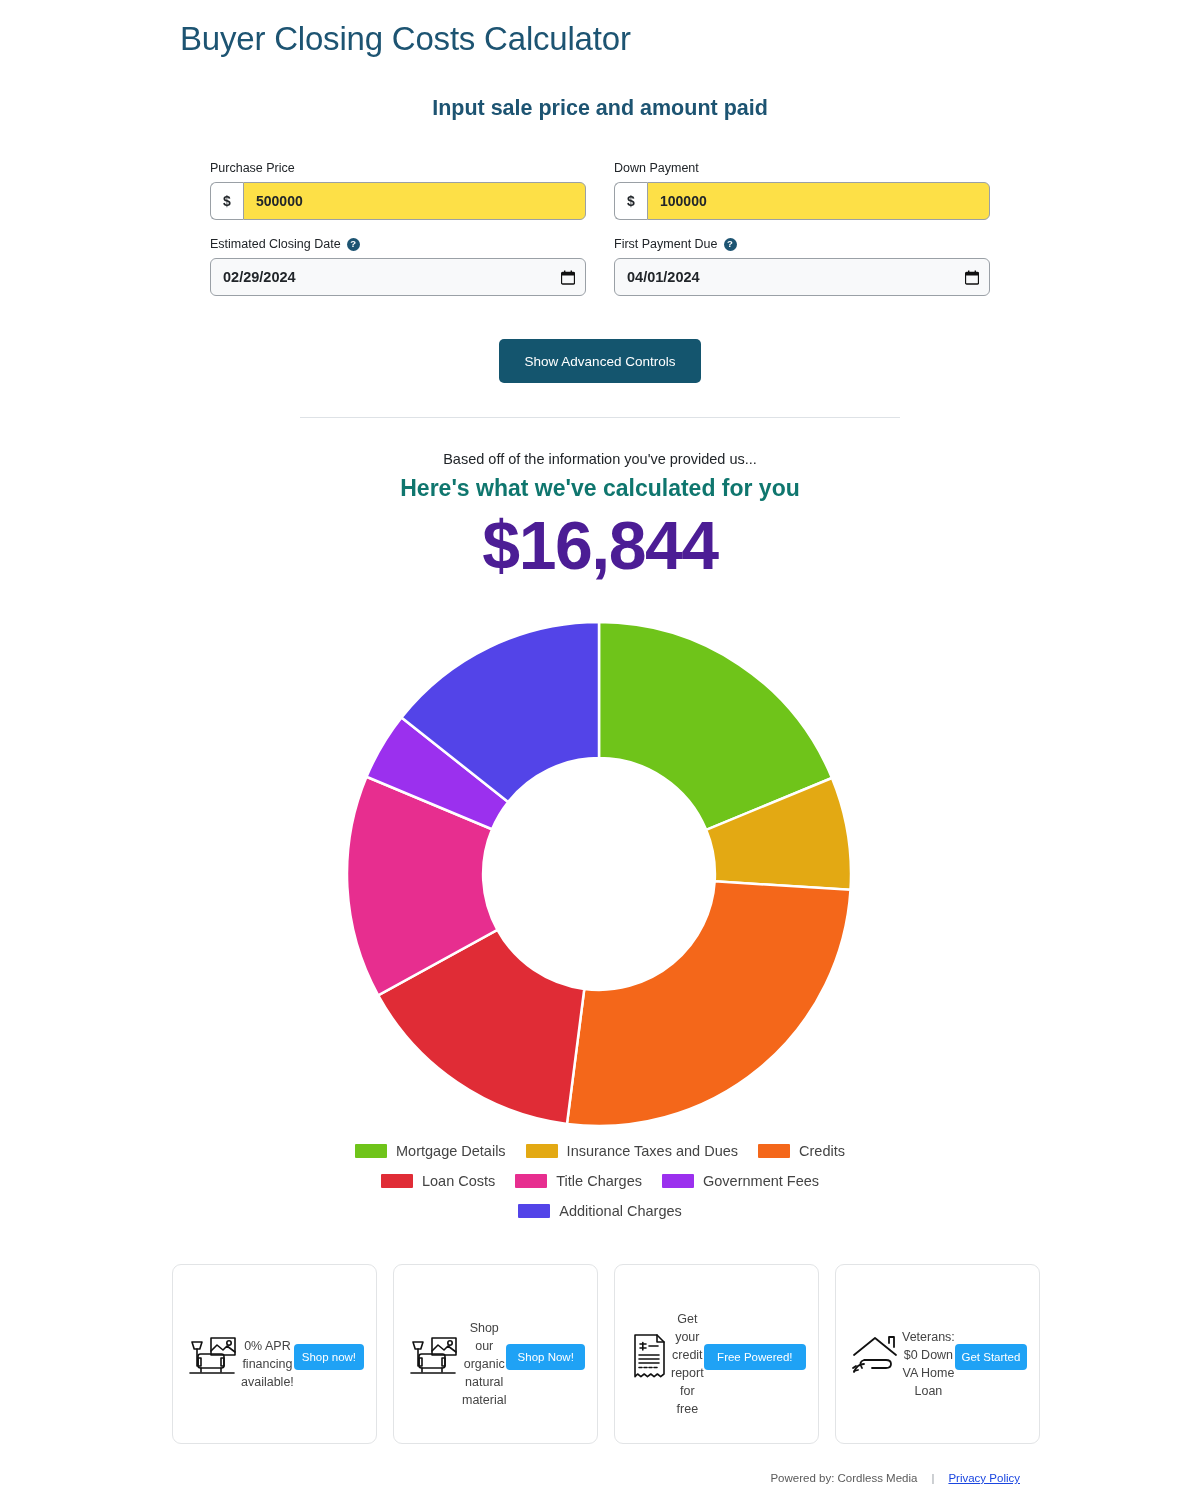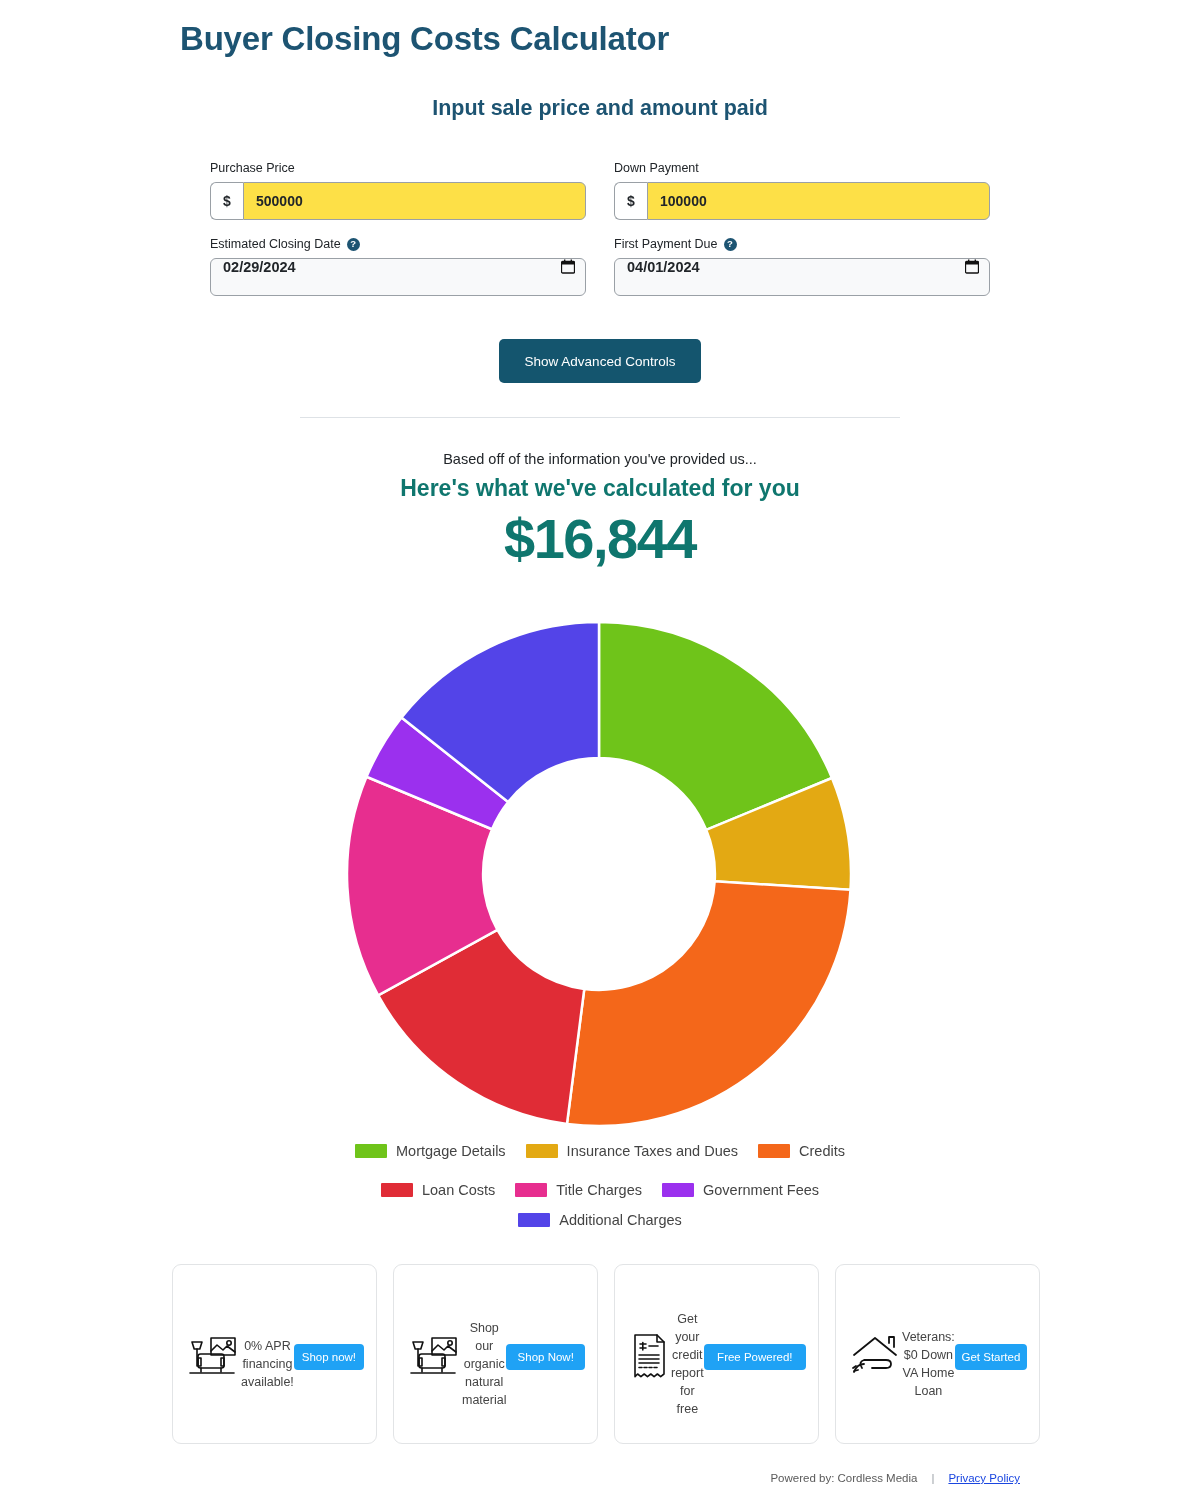--- a/index.html
+++ b/index.html
@@ -10,21 +10,21 @@
     background: #ffffff;
     font-family: "Liberation Sans", sans-serif;
     color: #212529;
     overflow: hidden;
   }
   .page { position: relative; width: 1200px; height: 1502px; }
 
   
   .main-title {
     position: absolute; left: 180px; top: 20px;
-    font-size: 33px; font-weight: bold; color: #1d5472;
+    font-size: 33px; font-weight: normal; color: #1d5472;
     letter-spacing: -0.2px; margin: 0;
   }
   .sub-title {
     position: absolute; left: 0; right: 0; top: 96px;
     text-align: center;
     font-size: 21.5px; font-weight: bold; color: #1d5472;
   }
 
   
   .form-area { position: absolute; left: 210px; top: 160px; width: 780px; }
@@ -48,21 +48,21 @@
     border-radius: 6px 0 0 6px;
     background: #fff; font-size: 14px; font-weight: bold; color: #212529;
   }
   .text-input {
     flex: 1; border: 1px solid #9aa0a6; border-radius: 0 6px 6px 0;
     background: #fde047; font-size: 14px; font-weight: bold; color: #212529;
     padding: 0 12px; outline: none;
     font-family: "Liberation Sans", sans-serif;
   }
   .date-input-wrap {
-    position: relative; display: flex; align-items: flex-start; height: 38px;
+    position: relative; display: flex; align-items: center; height: 38px;
     border: 1px solid #9aa0a6; border-radius: 6px; background: #f8f9fa;
   }
   .date-input {
     flex: 1; border: none; background: transparent; outline: none;
     font-size: 14.5px; font-weight: bold; color: #212529;
     padding: 0 12px; font-family: "Liberation Sans", sans-serif;
   }
   .cal-icon { margin-right: 10px; display: flex; align-items: center; }
   .row-gap { height: 16px; }
 
@@ -85,22 +85,22 @@
   .based-off {
     position: absolute; left: 0; right: 0; top: 451px;
     text-align: center; font-size: 14.5px; color: #212529;
   }
   .calculated {
     position: absolute; left: 0; right: 0; top: 475px;
     text-align: center; font-size: 23px; font-weight: bold; color: #0f766e;
   }
   .big-amount {
     position: absolute; left: 0; right: 0; top: 508px;
-    text-align: center; font-size: 56px; font-weight: bold;
-    color: #0f766e; letter-spacing: -1.5px; line-height: 1.1;
+    text-align: center; font-size: 68px; font-weight: bold;
+    color: #4c1d95; letter-spacing: -1.5px; line-height: 1.1;
   }
 
   
   .chart-wrap {
     position: absolute; left: 346px; top: 621px;
     width: 506px; height: 506px;
   }
   .chart-wrap svg { display: block; }
 
   
@@ -246,21 +246,21 @@
         </div>
         <div class="legend-item">
           <span class="legend-swatch" style="background: rgb(227, 169, 19);"></span>
           <span class="legend-label">Insurance Taxes and Dues</span>
         </div>
         <div class="legend-item">
           <span class="legend-swatch" style="background: rgb(244, 103, 26);"></span>
           <span class="legend-label">Credits</span>
         </div>
       </div>
-      <div style="width: 100%; display: flex; justify-content: center; gap: 20px; margin-top: 9px;">
+      <div style="width: 100%; display: flex; justify-content: center; gap: 20px;">
         <div class="legend-item">
           <span class="legend-swatch" style="background: rgb(224, 44, 54);"></span>
           <span class="legend-label">Loan Costs</span>
         </div>
         <div class="legend-item">
           <span class="legend-swatch" style="background: rgb(231, 46, 143);"></span>
           <span class="legend-label">Title Charges</span>
         </div>
         <div class="legend-item">
           <span class="legend-swatch" style="background: rgb(155, 48, 238);"></span>

